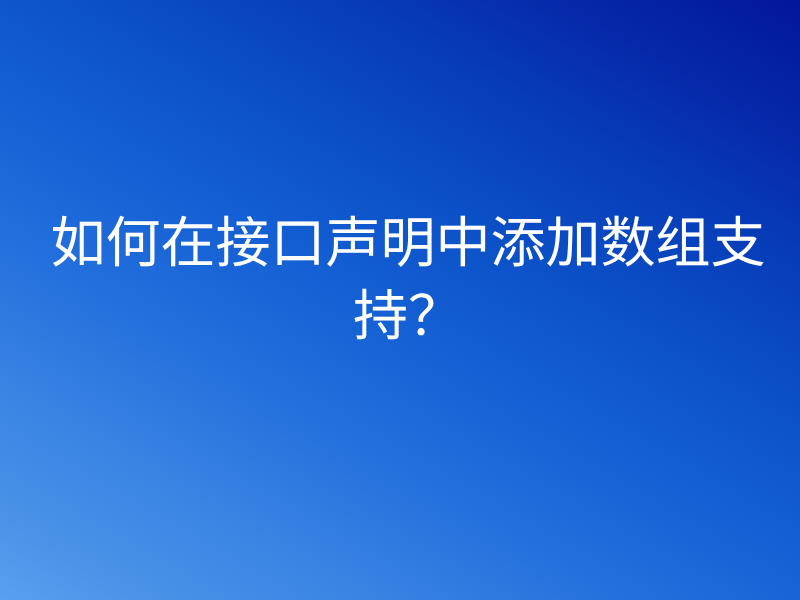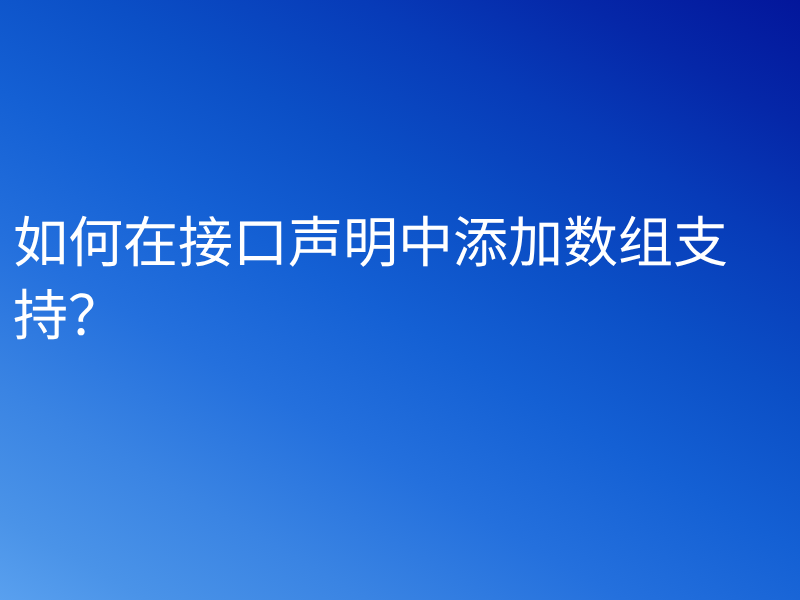--- a/index.html
+++ b/index.html
@@ -21,20 +21,21 @@
         #59a0ef 0%,
         #4a93e8 8%,
         #3a84e3 20%,
         #2470dd 34%,
         #1460d4 48%,
         #0b4fc6 62%,
         #073bb8 76%,
         #0527a8 88%,
         #03169b 100%);
     overflow: hidden;
+    text-align: center;
   }
 
   #title-block {
     position: absolute;
     left: 13px;
     top: 207px;
     width: 790px;
     box-sizing: border-box;
   }
 

